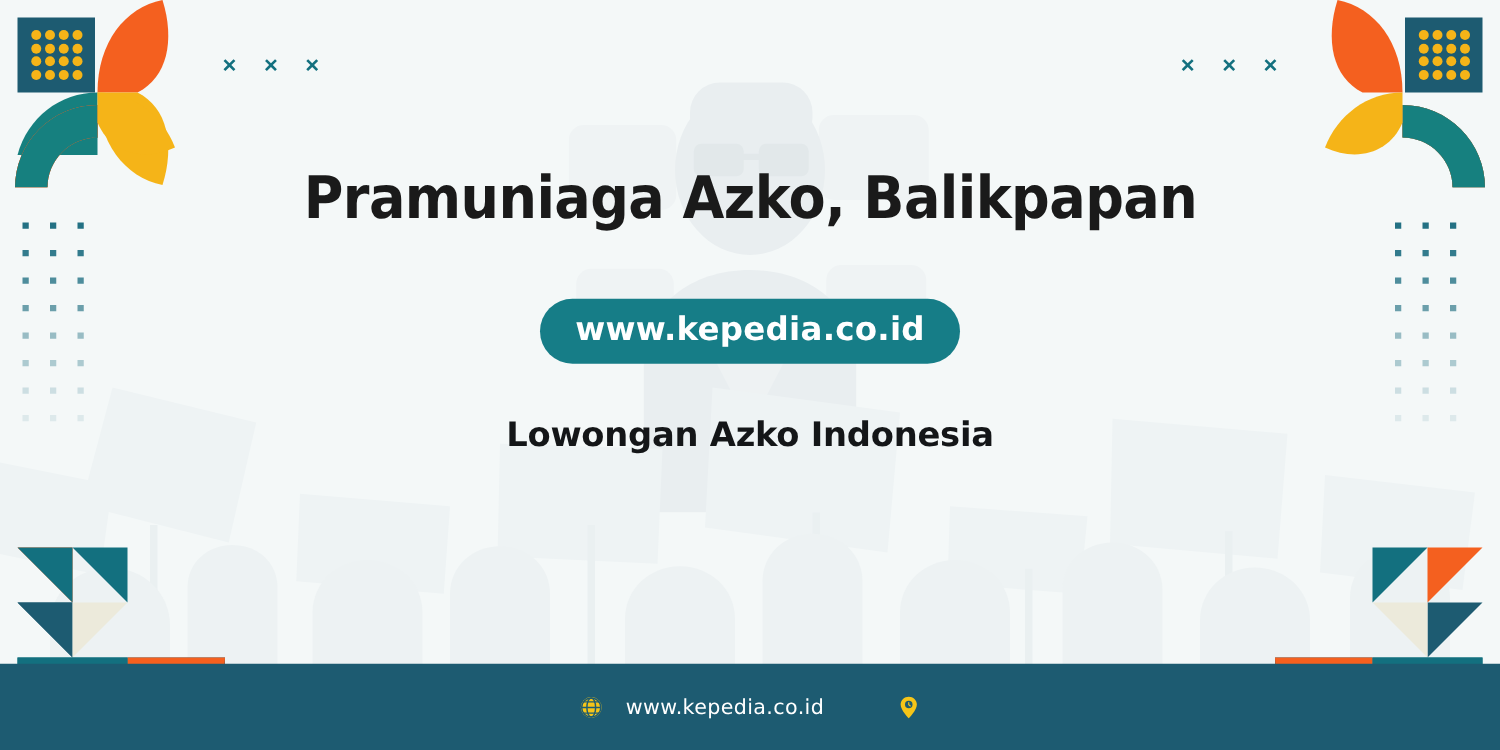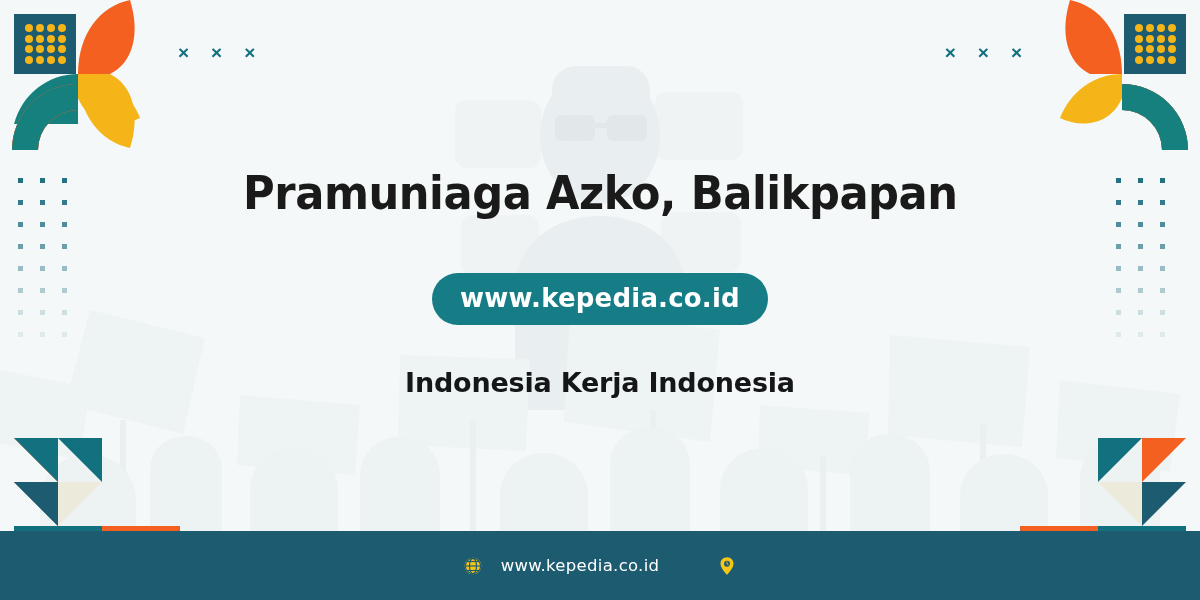--- a/index.html
+++ b/index.html
@@ -57,21 +57,20 @@
           color:#13707f; font-size:19px; font-weight:700;
           font-family:"Liberation Sans", sans-serif; }
 
   
   .content {
     position:absolute; left:0; top:0;
     width:1200px; height:531px;
     display:flex; flex-direction:column;
     align-items:center; justify-content:center;
     gap:0;
-    margin-top:34px;
   }
   .title {
     font-family:"DejaVu Sans", sans-serif;
     font-weight:700;
     font-size:47px;
     letter-spacing:-0.5px;
     color:#1a1a1a;
     text-align:center;
     line-height:1.1;
     transform:scaleX(0.92);
@@ -338,21 +337,21 @@
   </div>
   <div class="xrow" style="right:178px; top:42px;">
     <span>×</span>
     <span>×</span>
     <span>×</span>
   </div>
 
   <div class="content">
     <h1 class="title">Pramuniaga Azko, Balikpapan</h1>
     <div class="urlbadge">www.kepedia.co.id</div>
-    <div class="subtitle">Indonesia Kerja Indonesia</div>
+    <div class="subtitle">Lowongan Azko Indonesia</div>
   </div>
 
   <div class="footer">
     <div class="f-item">
       <svg class="f-ico" viewBox="0 0 24 24">
         <circle cx="12" cy="12" r="10" fill="#f5c518"></circle>
         <g stroke="#1d5b71" stroke-width="1.4" fill="none">
           <circle cx="12" cy="12" r="9.2"></circle>
           <ellipse cx="12" cy="12" rx="4.2" ry="9.2"></ellipse>
           <line x1="2.8" y1="12" x2="21.2" y2="12"></line>

